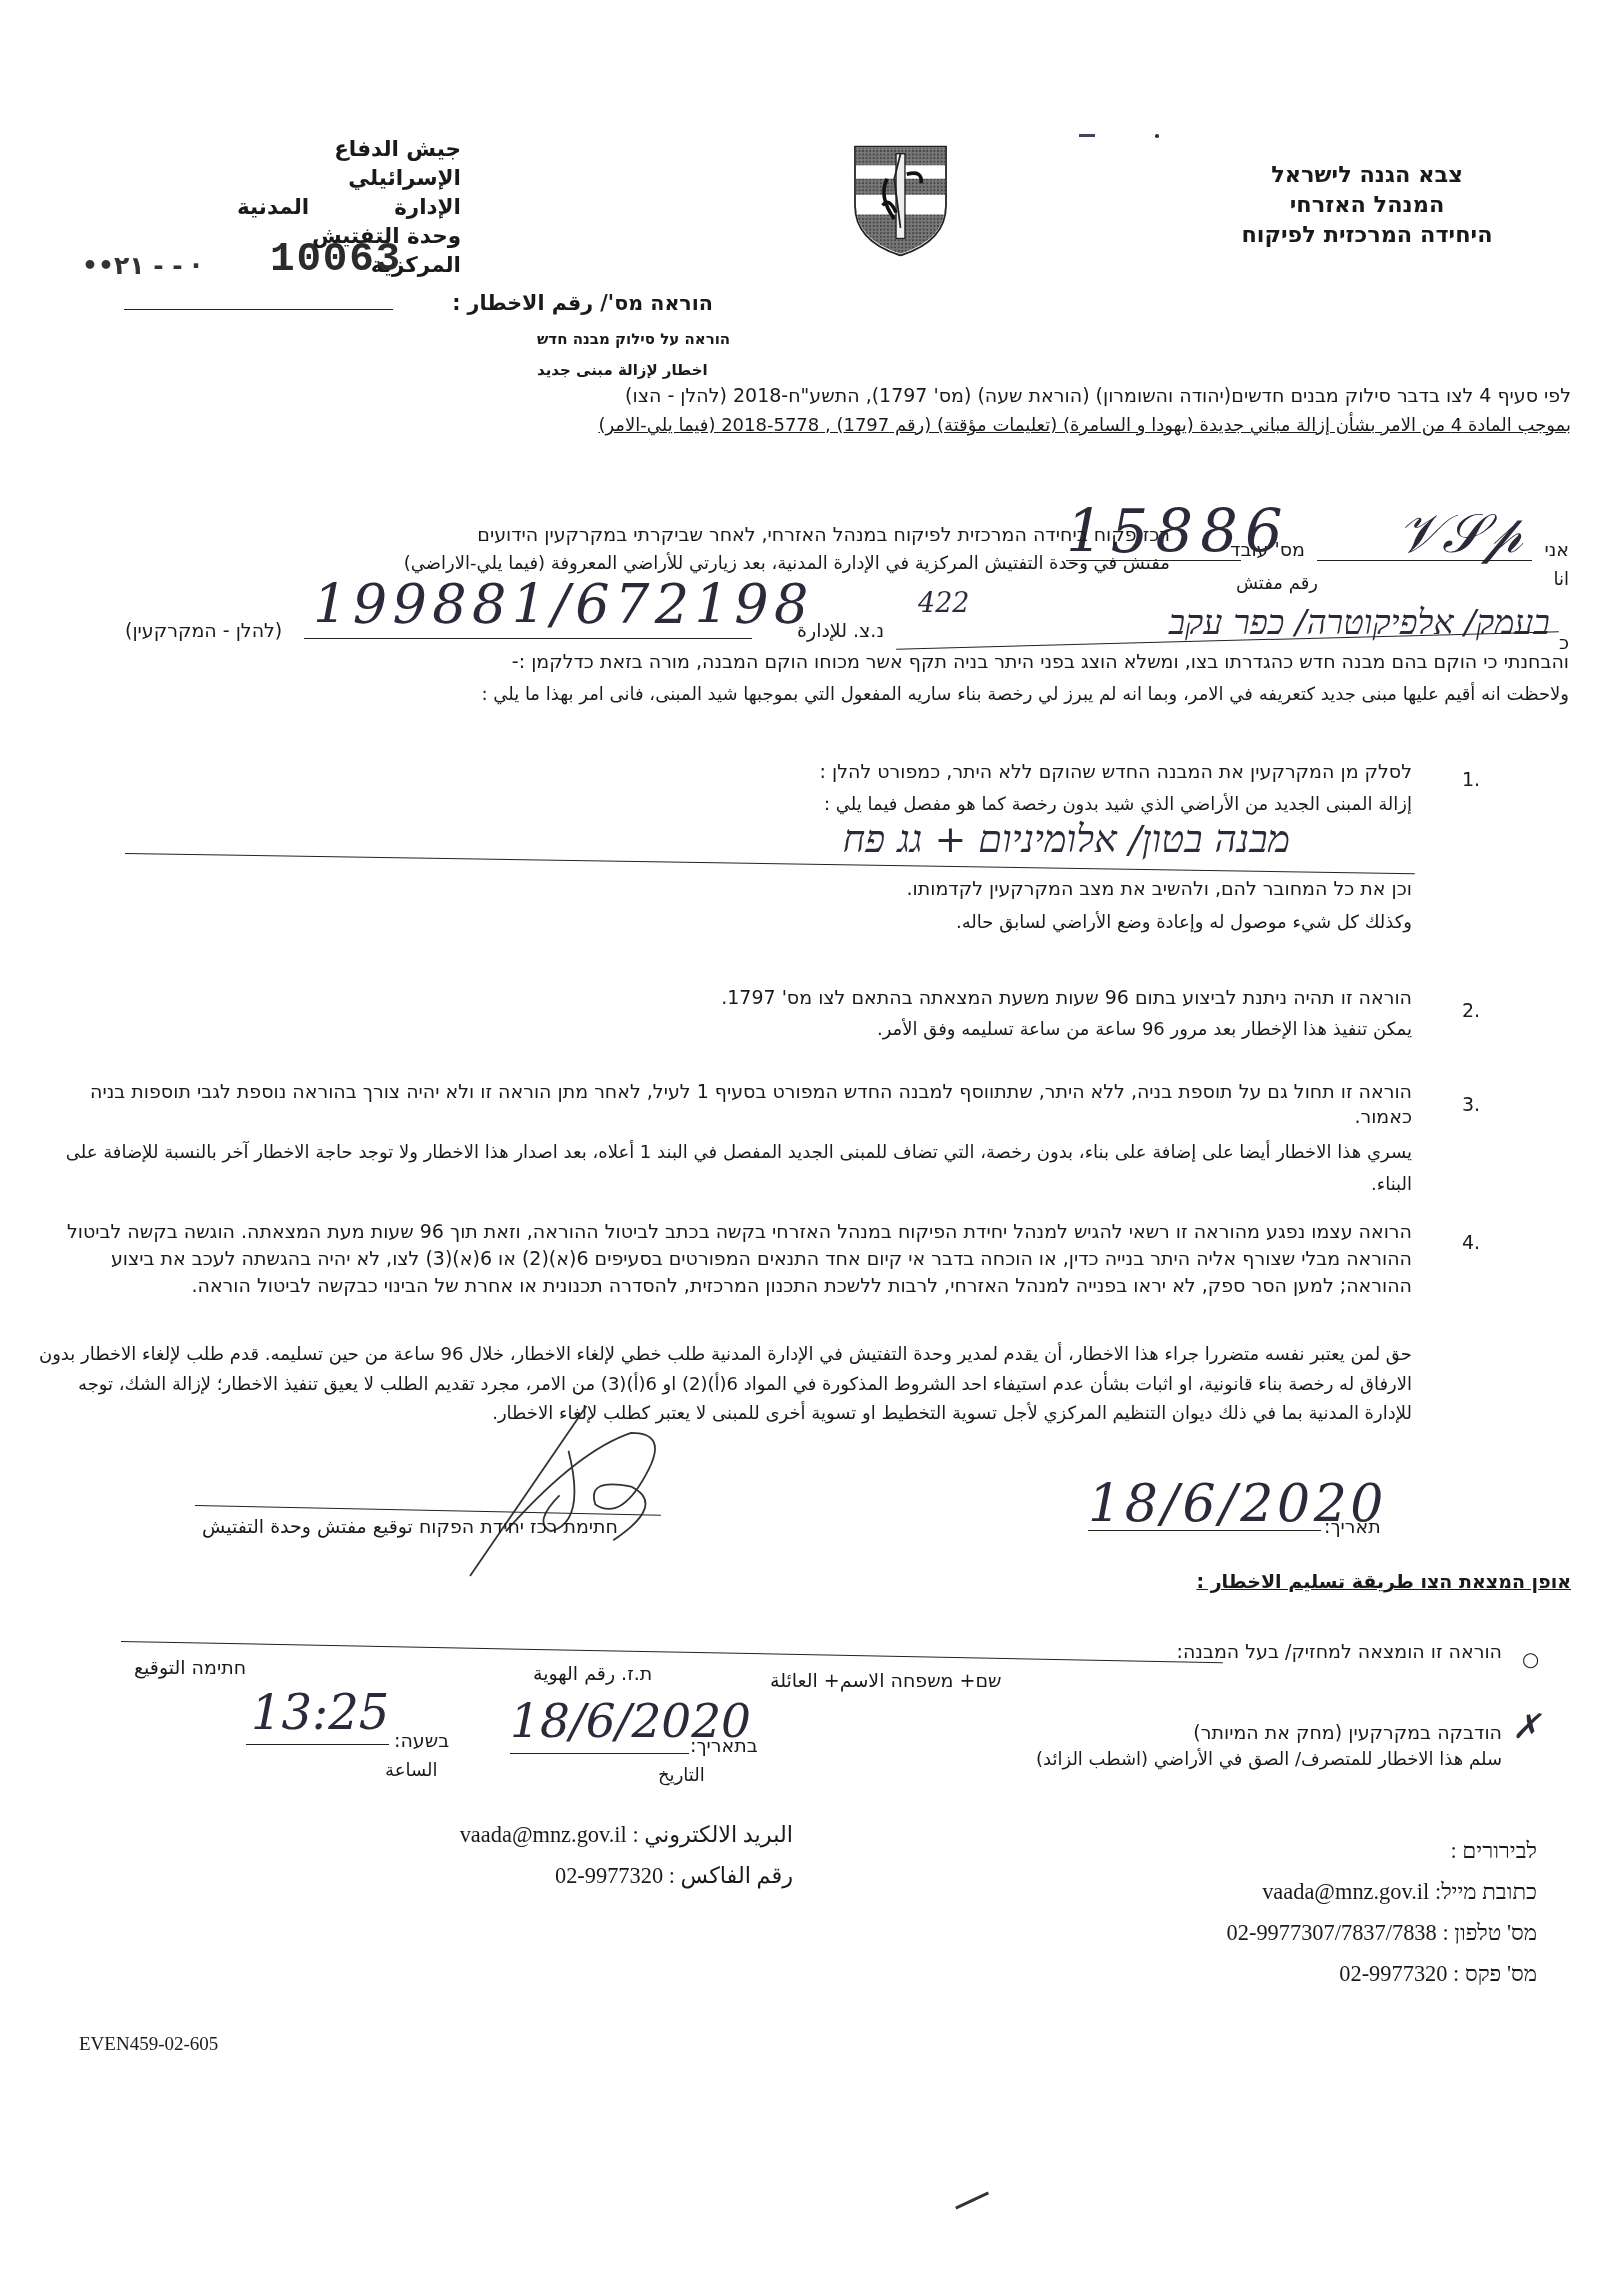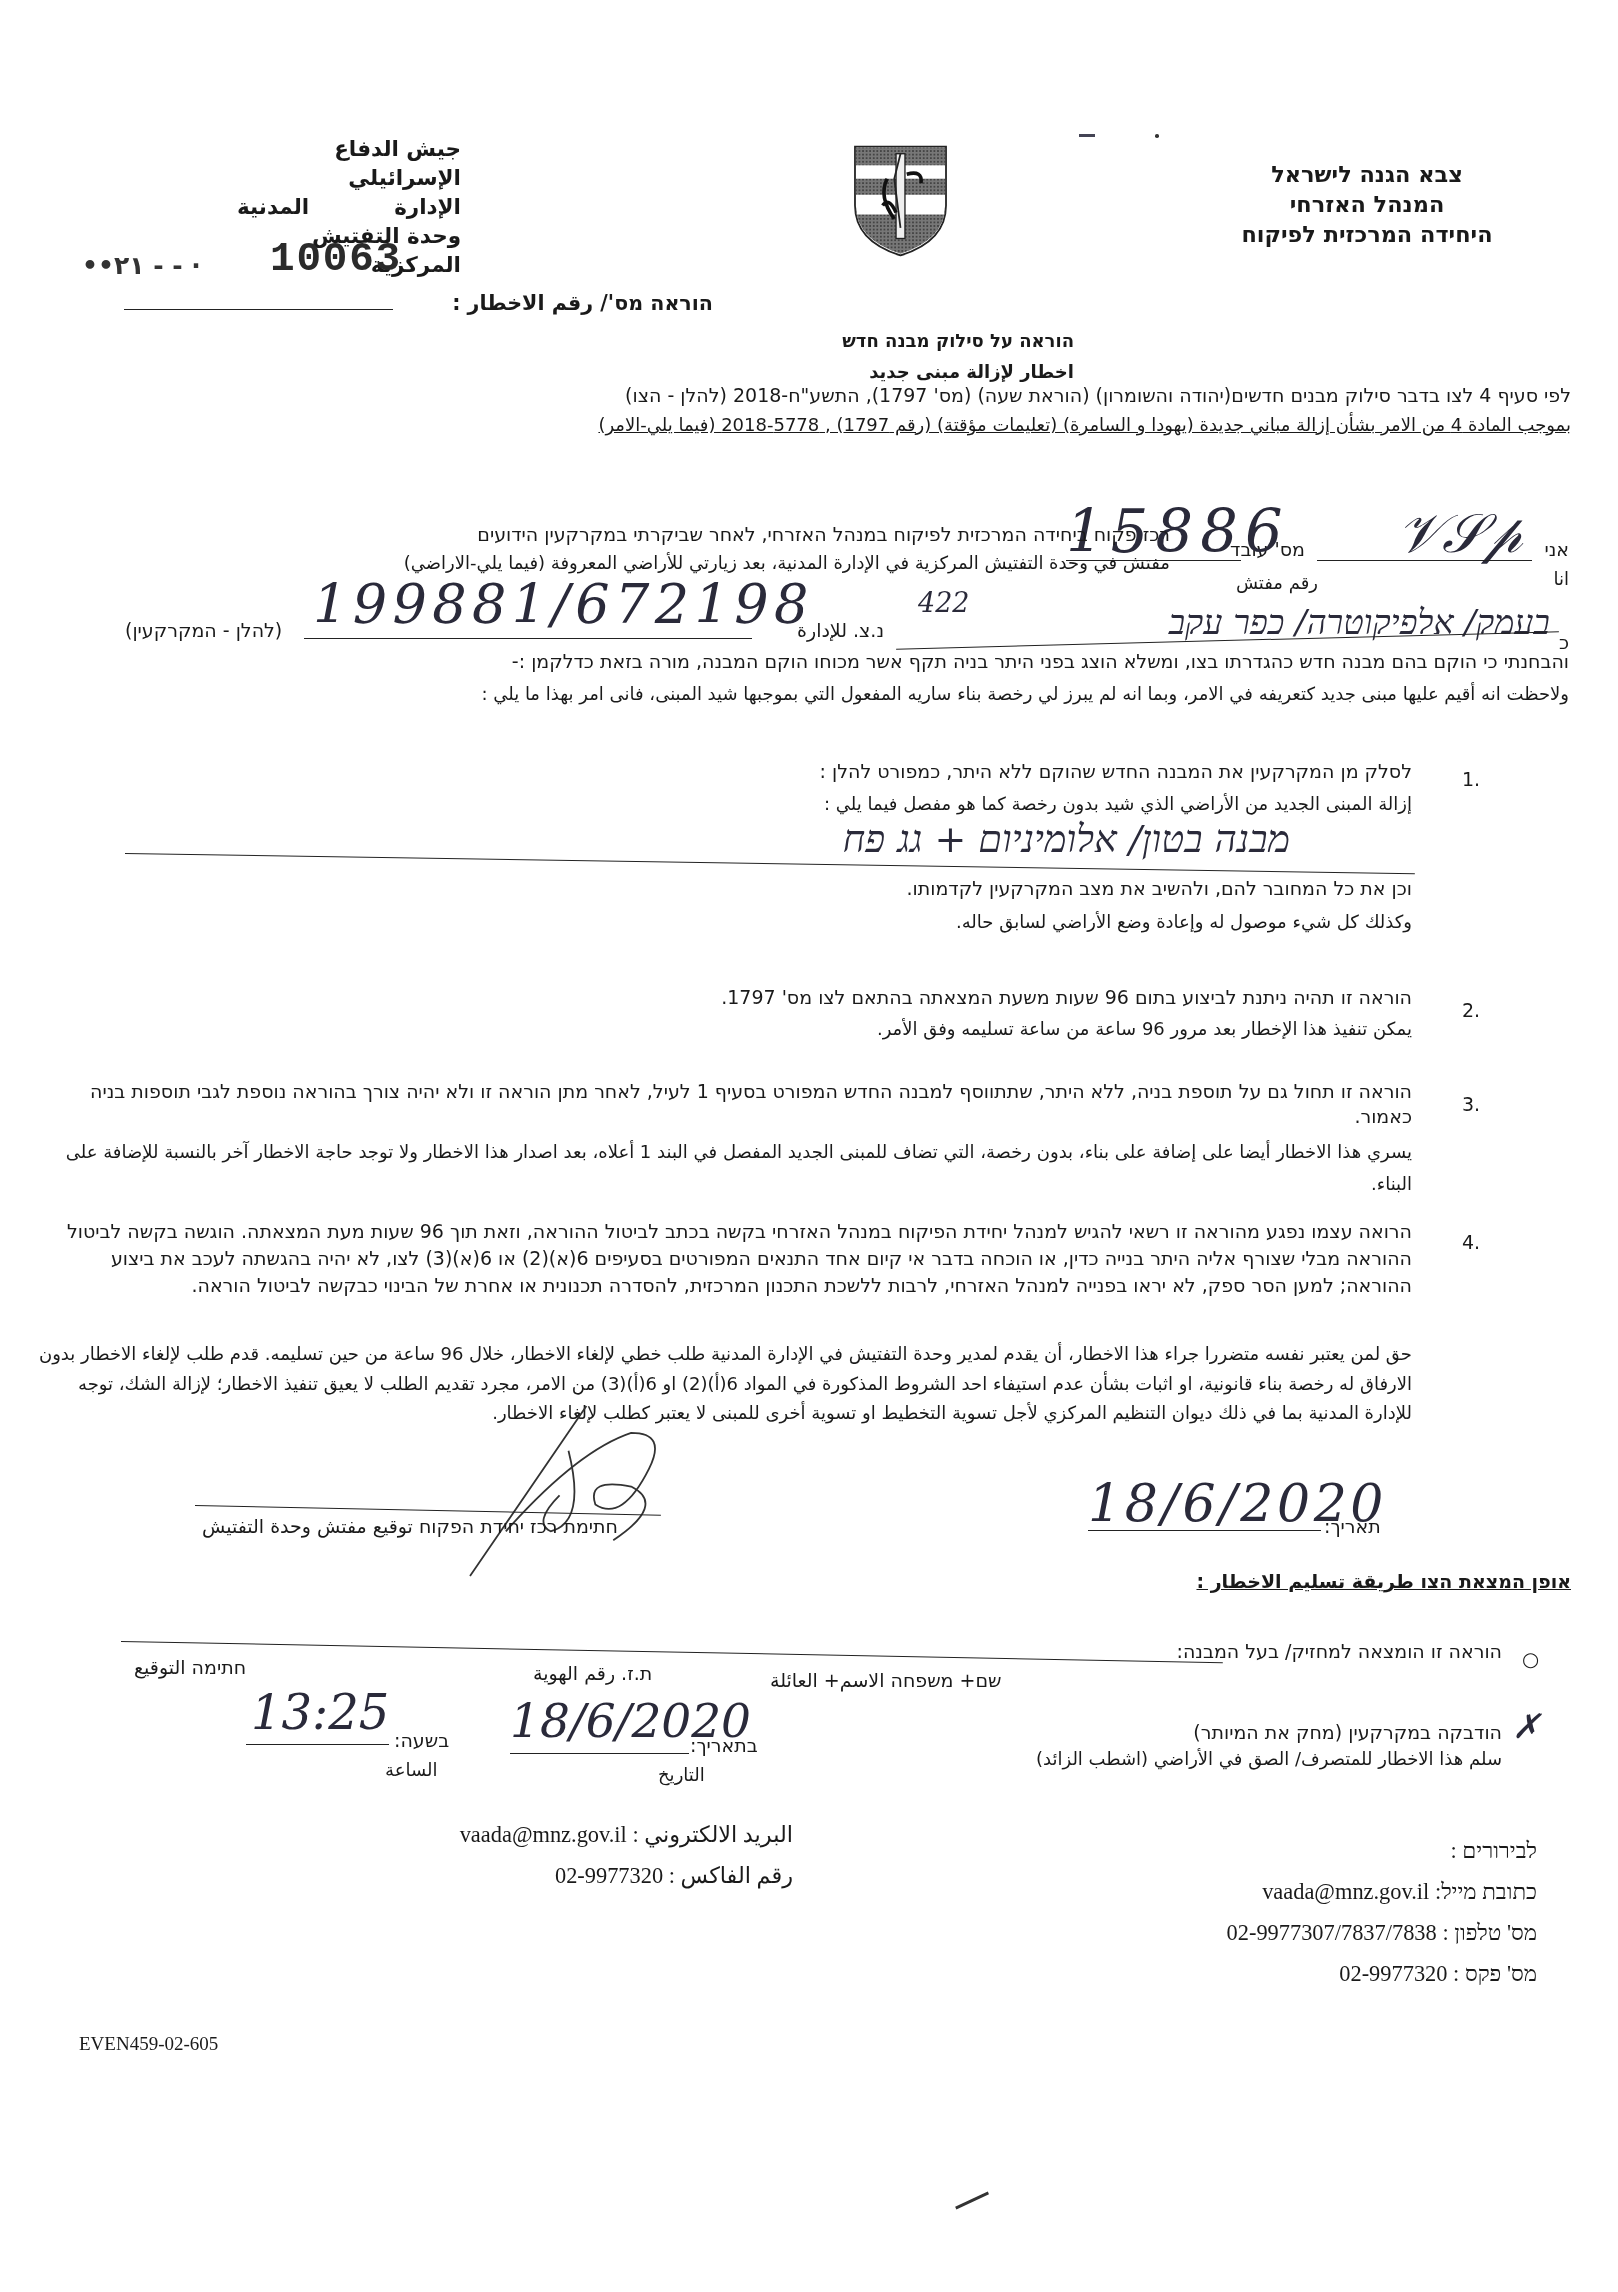--- a/index.html
+++ b/index.html
@@ -2,21 +2,21 @@
 <html style="font-size:14.3px"><head>
 <meta charset="utf-8">
 <style>
   html, body { margin:0; padding:0; background:#ffffff; }
   body { width:1618px; height:2293px; position:relative; overflow:hidden;
          font-family:"DejaVu Sans", sans-serif; color:#1a1a1a; }
   .abs { position:absolute; }
   .rtl { direction:rtl; text-align:right; }
   .hdr-he { font-family:"DejaVu Sans", sans-serif; font-weight:bold; font-size:22.4px; line-height:30px; }
   .hdr-ar { font-family:"DejaVu Sans", sans-serif; font-weight:bold; font-size:21.5px; line-height:29px; }
-  .title { font-family:"DejaVu Sans", sans-serif; font-weight:bold; font-size:18px; text-align:right; }
+  .title { font-family:"DejaVu Sans", sans-serif; font-weight:bold; font-size:15px; text-align:left; }
   .body-he { font-family:"DejaVu Sans", sans-serif; font-size:19px; line-height:25px; }
   .body-ar { font-family:"DejaVu Sans", sans-serif; font-size:18px; line-height:25px; }
   .hand { font-family:"DejaVu Serif", serif; font-style:italic; color:#2a2a3a; }
   .line { position:absolute; border-bottom:1.8px solid #222; }
   .ul { text-decoration:underline; }
   .num { font-family:"DejaVu Sans", sans-serif; font-size:19px; }
   .contact { font-family:"Liberation Serif", serif; font-size:22.4px; line-height:41px; }
   .stamp { font-family:"Liberation Mono", monospace; font-size:41px; font-weight:bold; color:#2b2b2b; letter-spacing:1.8px; }
   .speck { position:absolute; background:#333; border-radius:50%; }
 </style>

